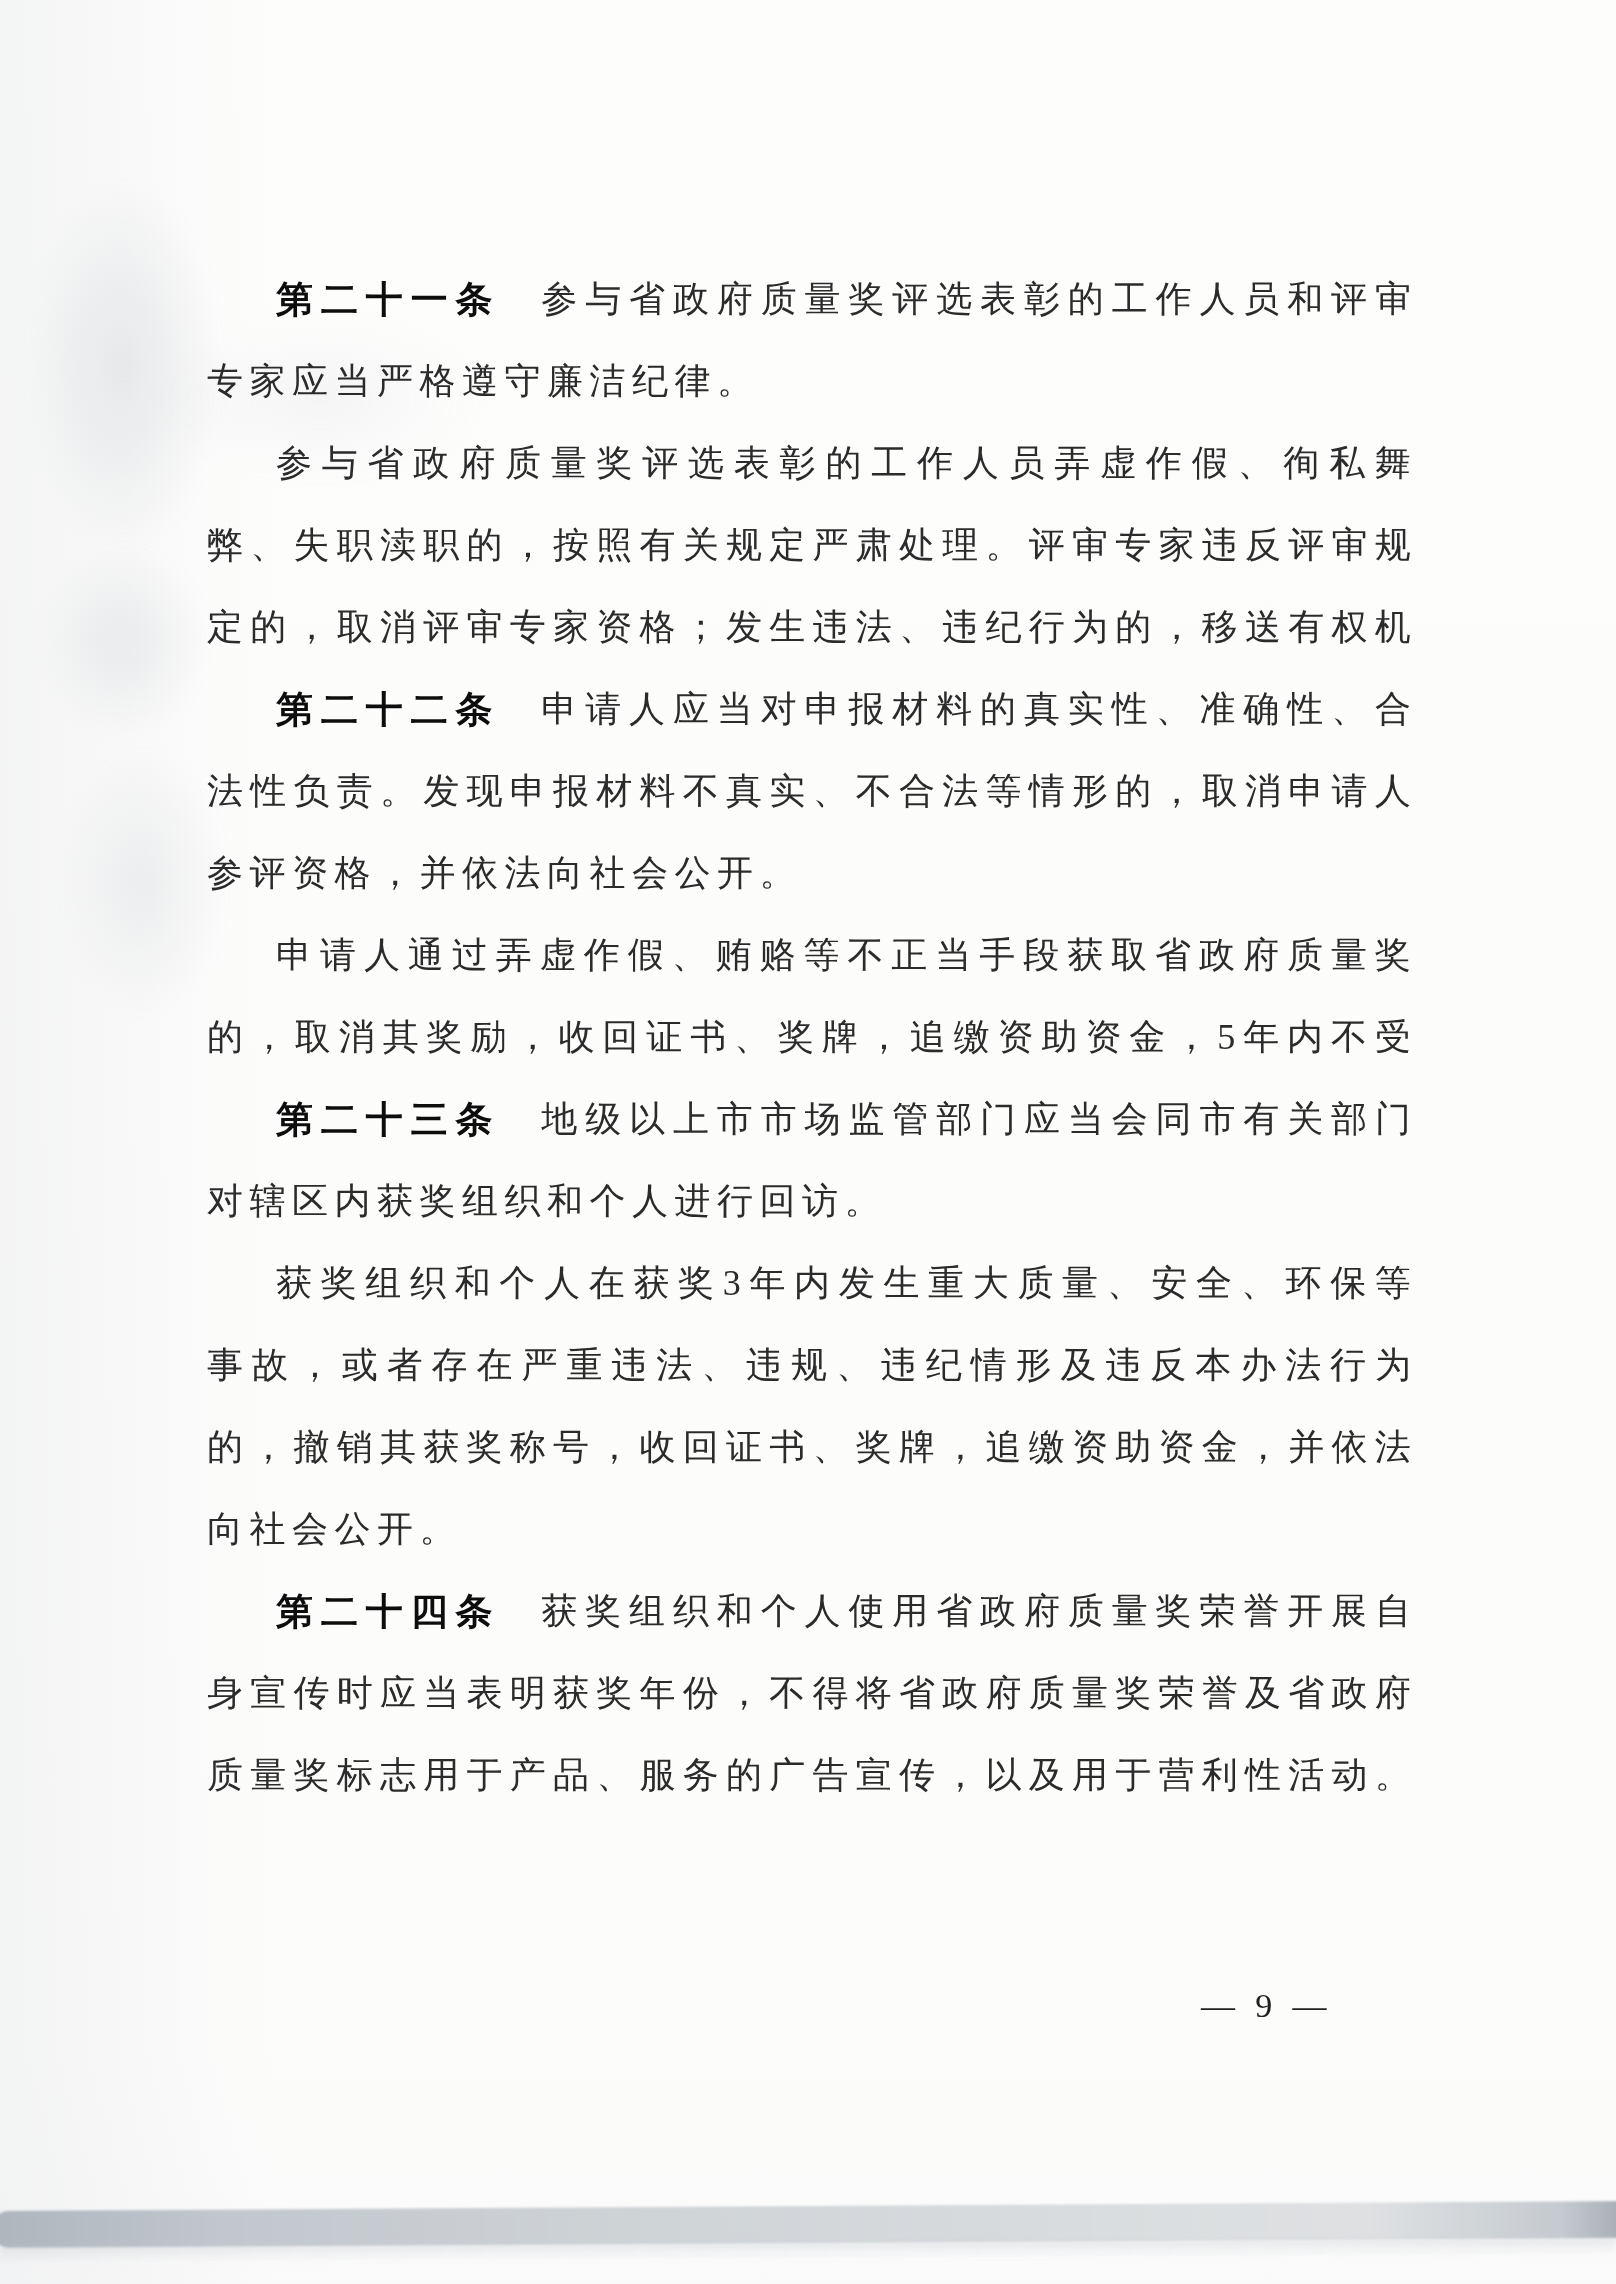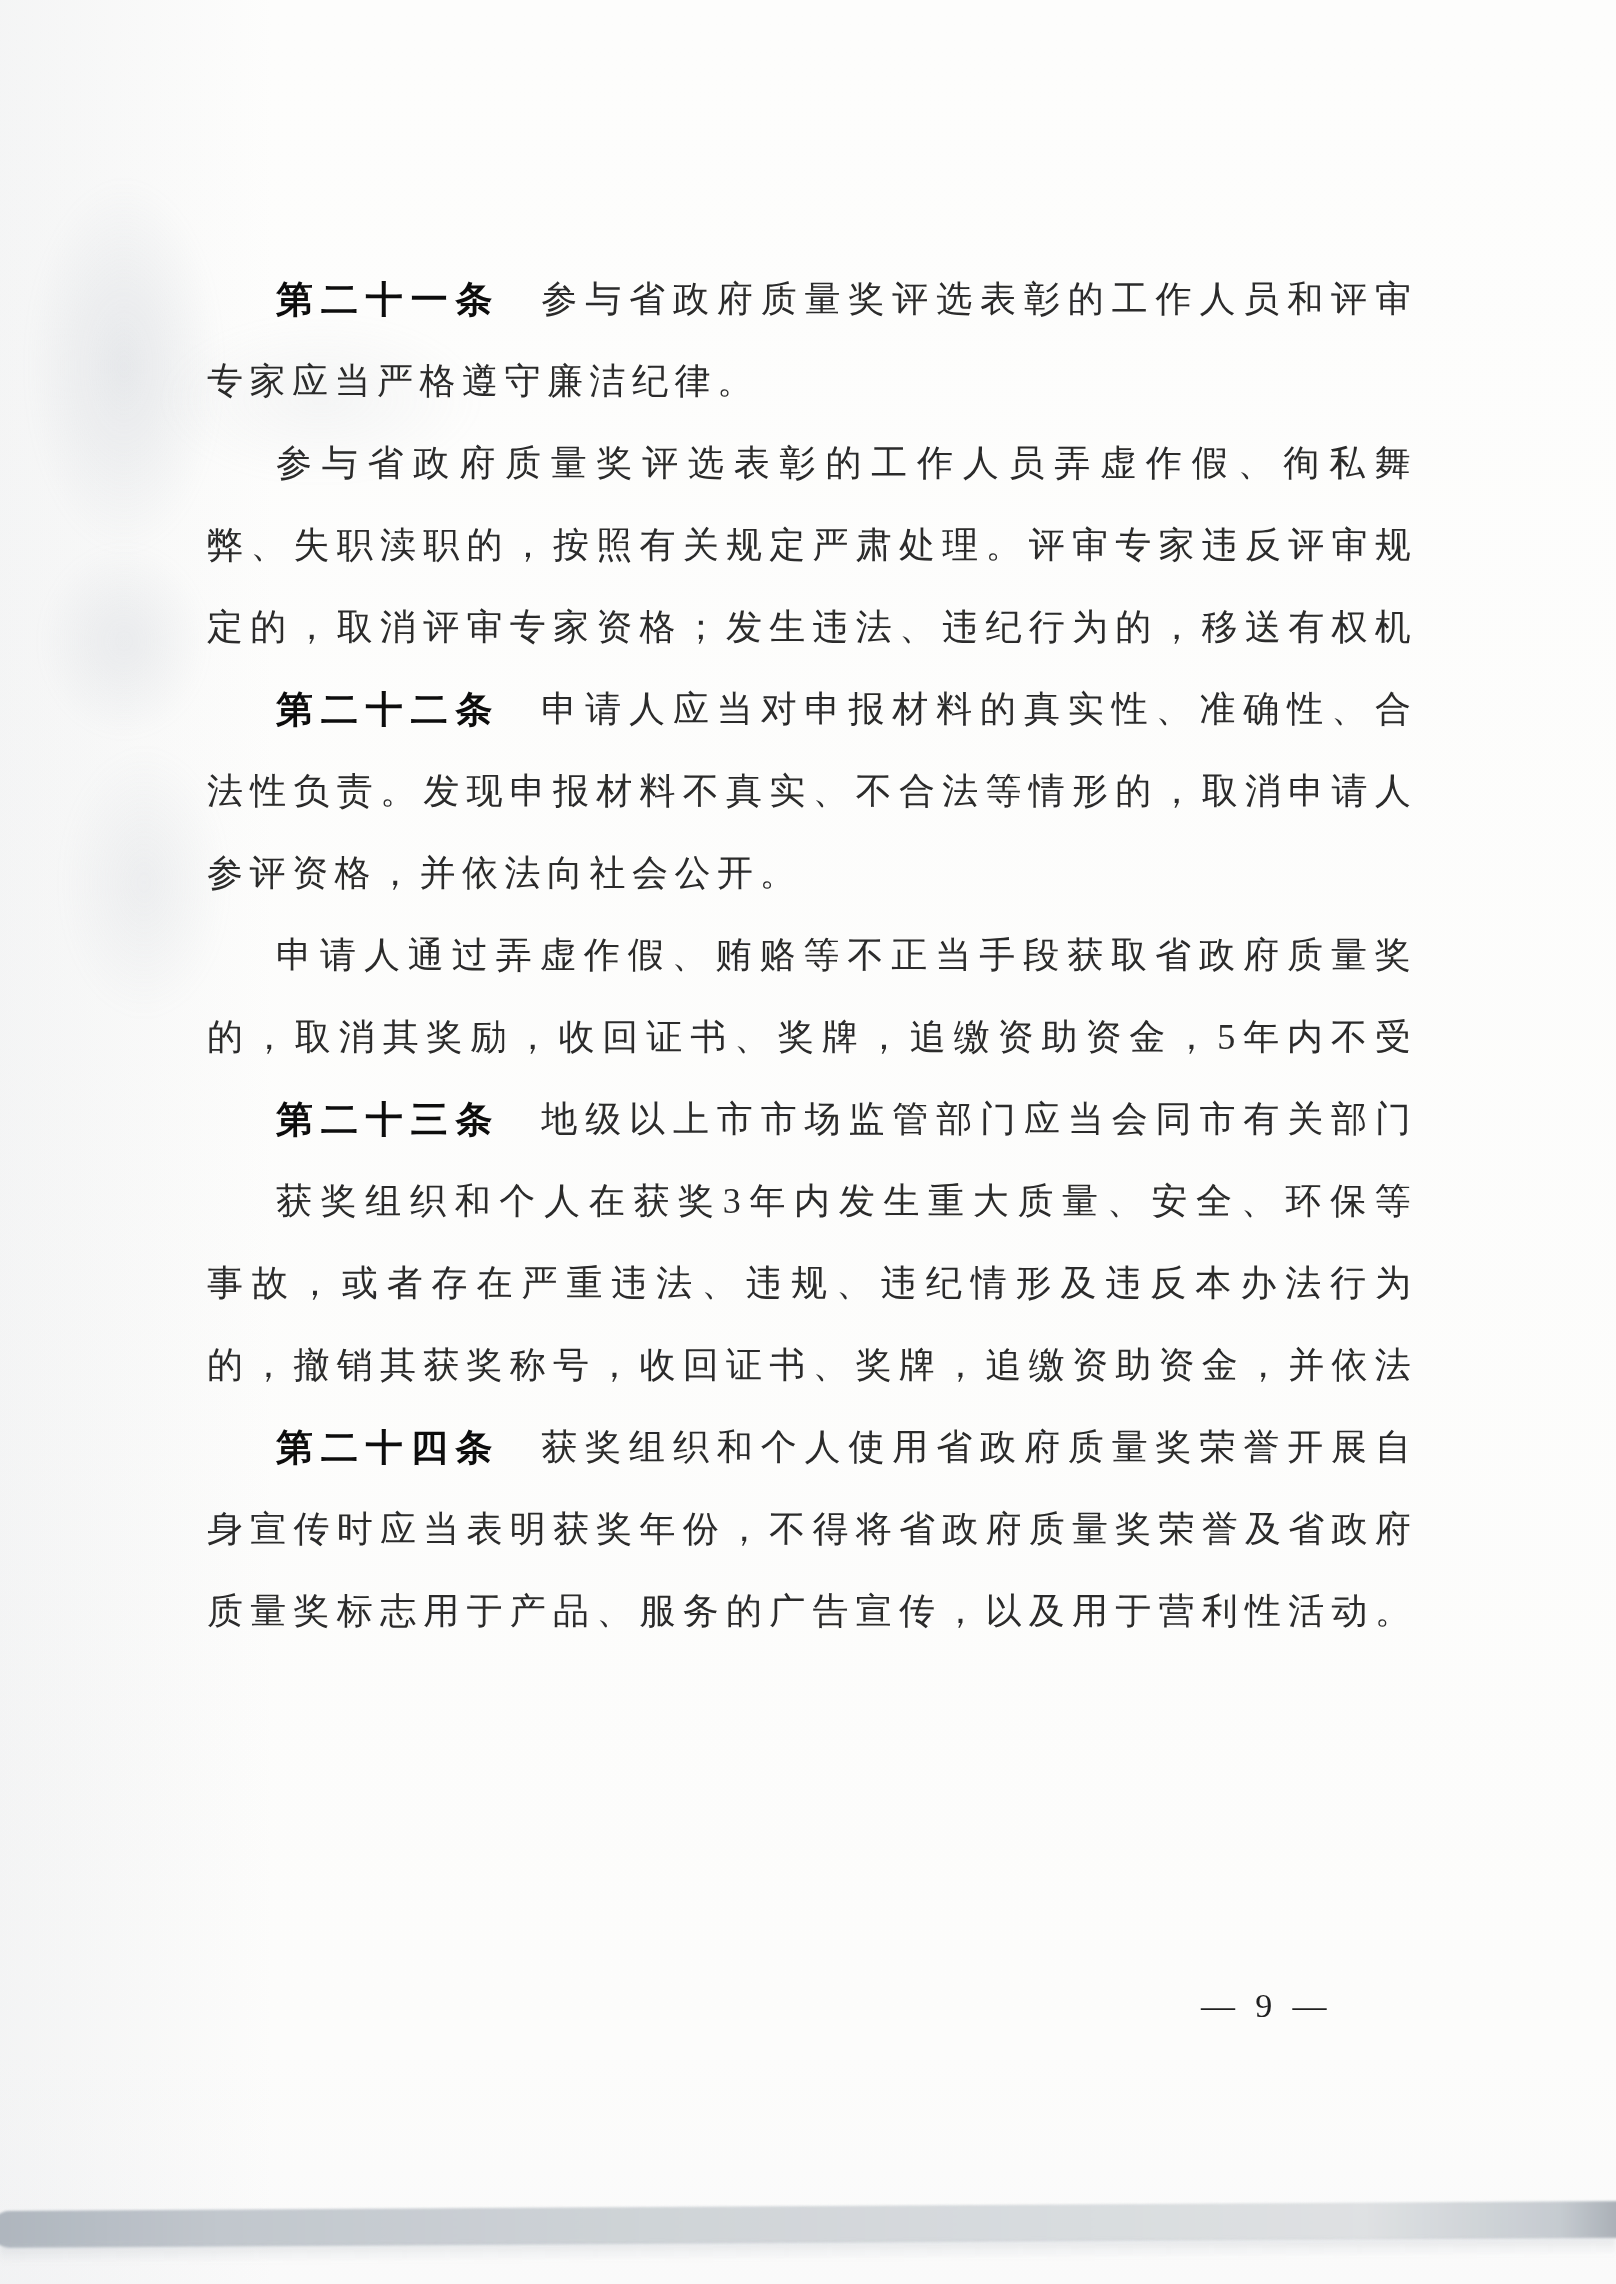--- a/index.html
+++ b/index.html
@@ -338,20 +338,21 @@
         <span class="char">应</span>
         <span class="char">当</span>
         <span class="char">会</span>
         <span class="char">同</span>
         <span class="char">市</span>
         <span class="char">有</span>
         <span class="char">关</span>
         <span class="char">部</span>
         <span class="char">门</span>
       </div>
+      <div class="line natural">对辖区内获奖组织和个人进行回访。</div>
       <div class="line justify indent">
         <span class="char">获</span>
         <span class="char">奖</span>
         <span class="char">组</span>
         <span class="char">织</span>
         <span class="char">和</span>
         <span class="char">个</span>
         <span class="char">人</span>
         <span class="char">在</span>
         <span class="char">获</span>
@@ -425,20 +426,21 @@
         <span class="char">缴</span>
         <span class="char">资</span>
         <span class="char">助</span>
         <span class="char">资</span>
         <span class="char">金</span>
         <span class="char">，</span>
         <span class="char">并</span>
         <span class="char">依</span>
         <span class="char">法</span>
       </div>
+      <div class="line natural">向社会公开。</div>
       <div class="line justify indent">
         <span class="char head-char">第</span>
         <span class="char head-char">二</span>
         <span class="char head-char">十</span>
         <span class="char head-char">四</span>
         <span class="char head-char">条</span>
         <span class="gap"></span>
         <span class="char">获</span>
         <span class="char">奖</span>
         <span class="char">组</span>

